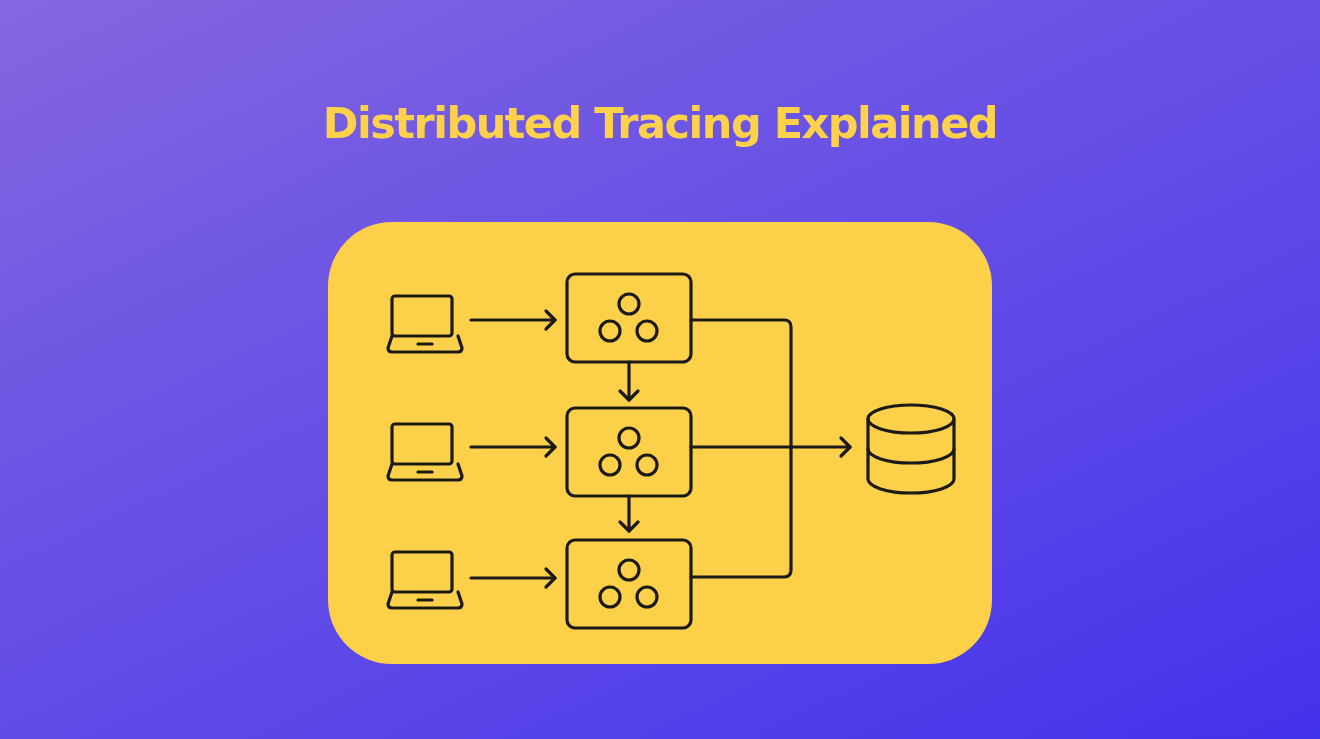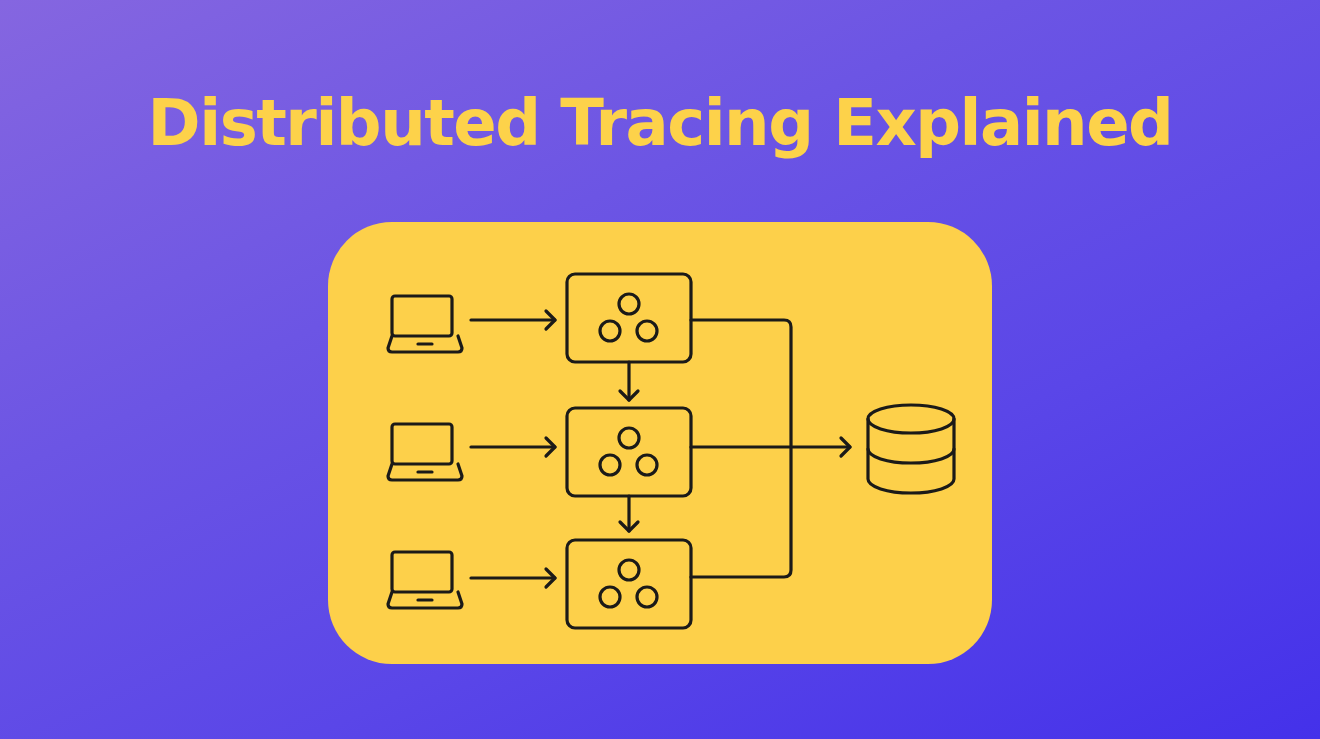--- a/index.html
+++ b/index.html
@@ -5,21 +5,21 @@
   html, body { margin: 0; padding: 0; }
   body {
     width: 1320px; height: 739px; overflow: hidden; position: relative;
     background: linear-gradient(155deg, #8566e0 0%, #6c55e4 35%, #5a46e8 65%, #4431ea 100%);
     font-family: "Liberation Sans", "DejaVu Sans", sans-serif;
   }
   .title {
     position: absolute; left: 0; top: 78px; width: 1320px;
     text-align: center; color: #fdd24a;
     font-family: "DejaVu Sans", "Liberation Sans", sans-serif;
-    font-weight: bold; font-size: 64px; letter-spacing: -1.5px;
+    font-weight: bold; font-size: 43px; letter-spacing: -1.5px;
     line-height: 90px;
   }
   .panel {
     position: absolute; left: 328px; top: 222px; width: 664px; height: 442px;
     background: #fdd04a; border-radius: 64px;
   }
   svg.diagram { position: absolute; left: 0; top: 0; width: 1320px; height: 739px; }
   .stroke { fill: none; stroke: #1b1a18; stroke-width: 3.2; stroke-linecap: round; stroke-linejoin: round; }
 </style>
 </head>

